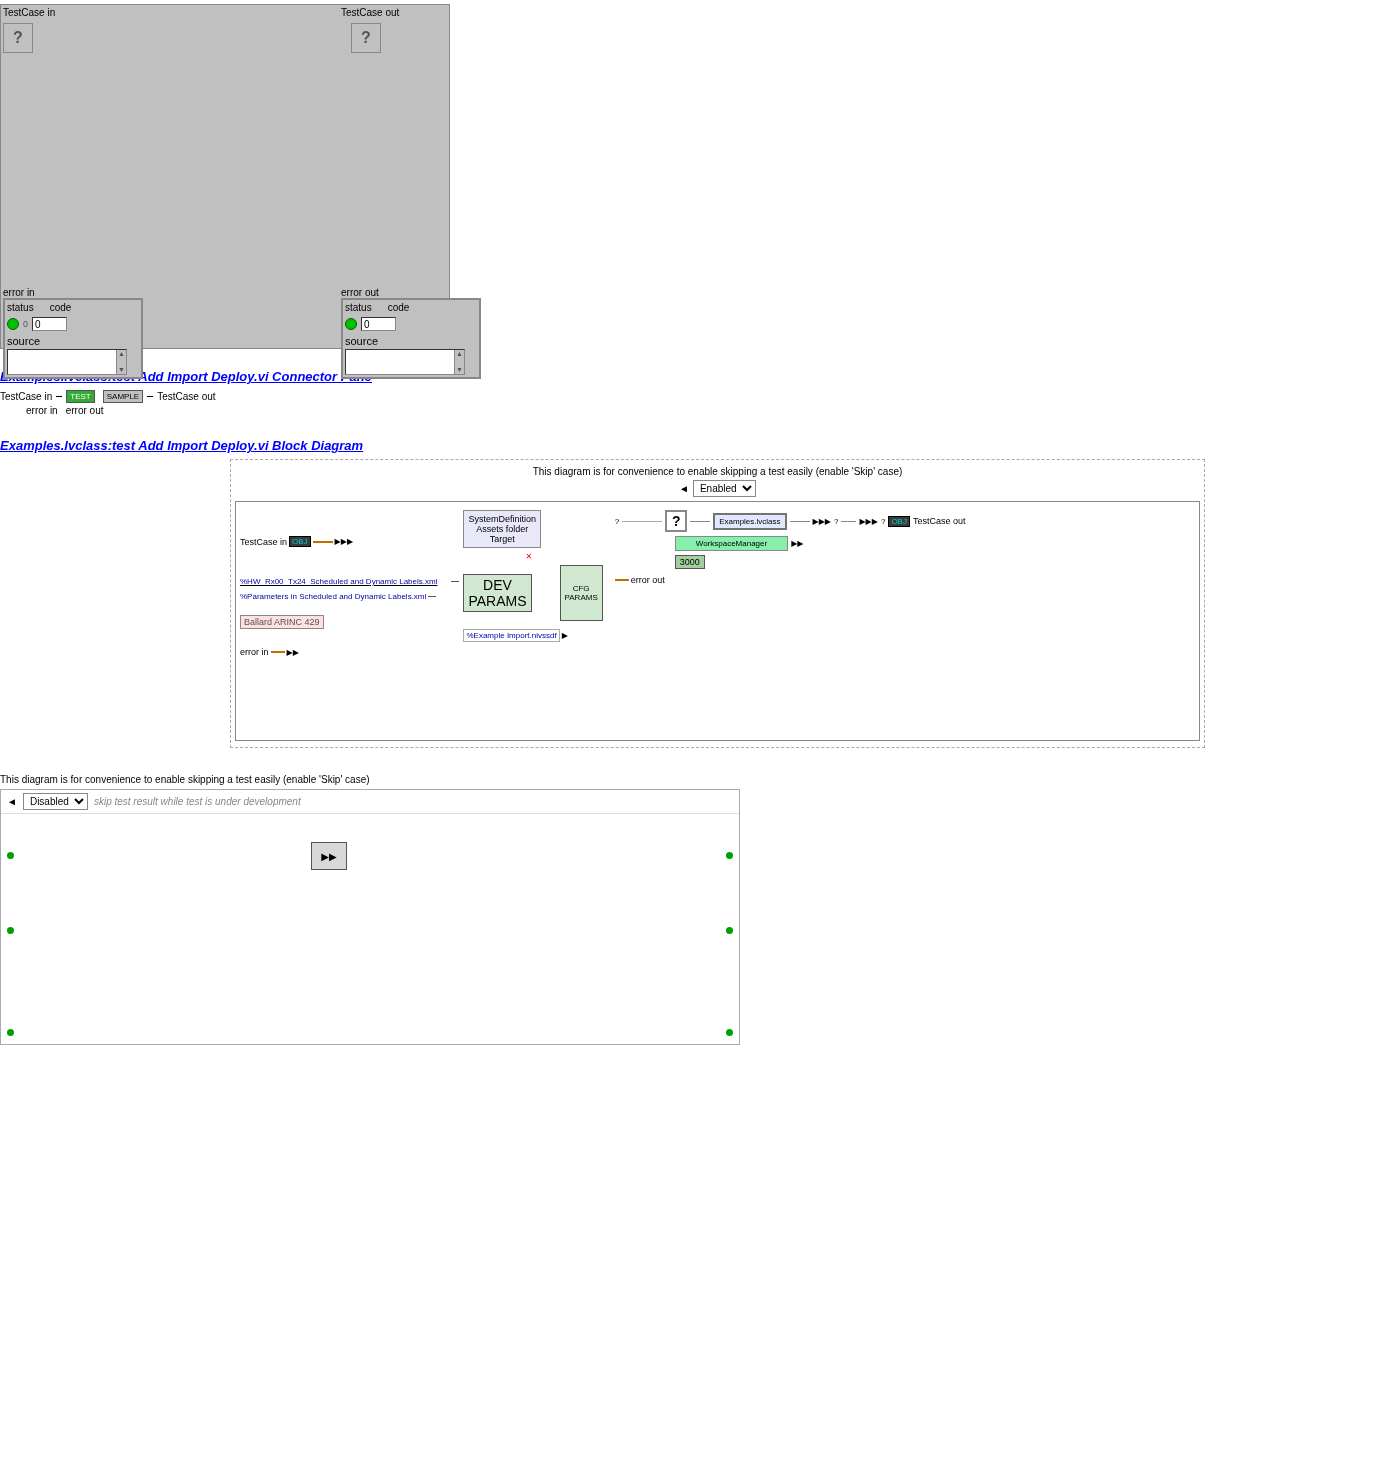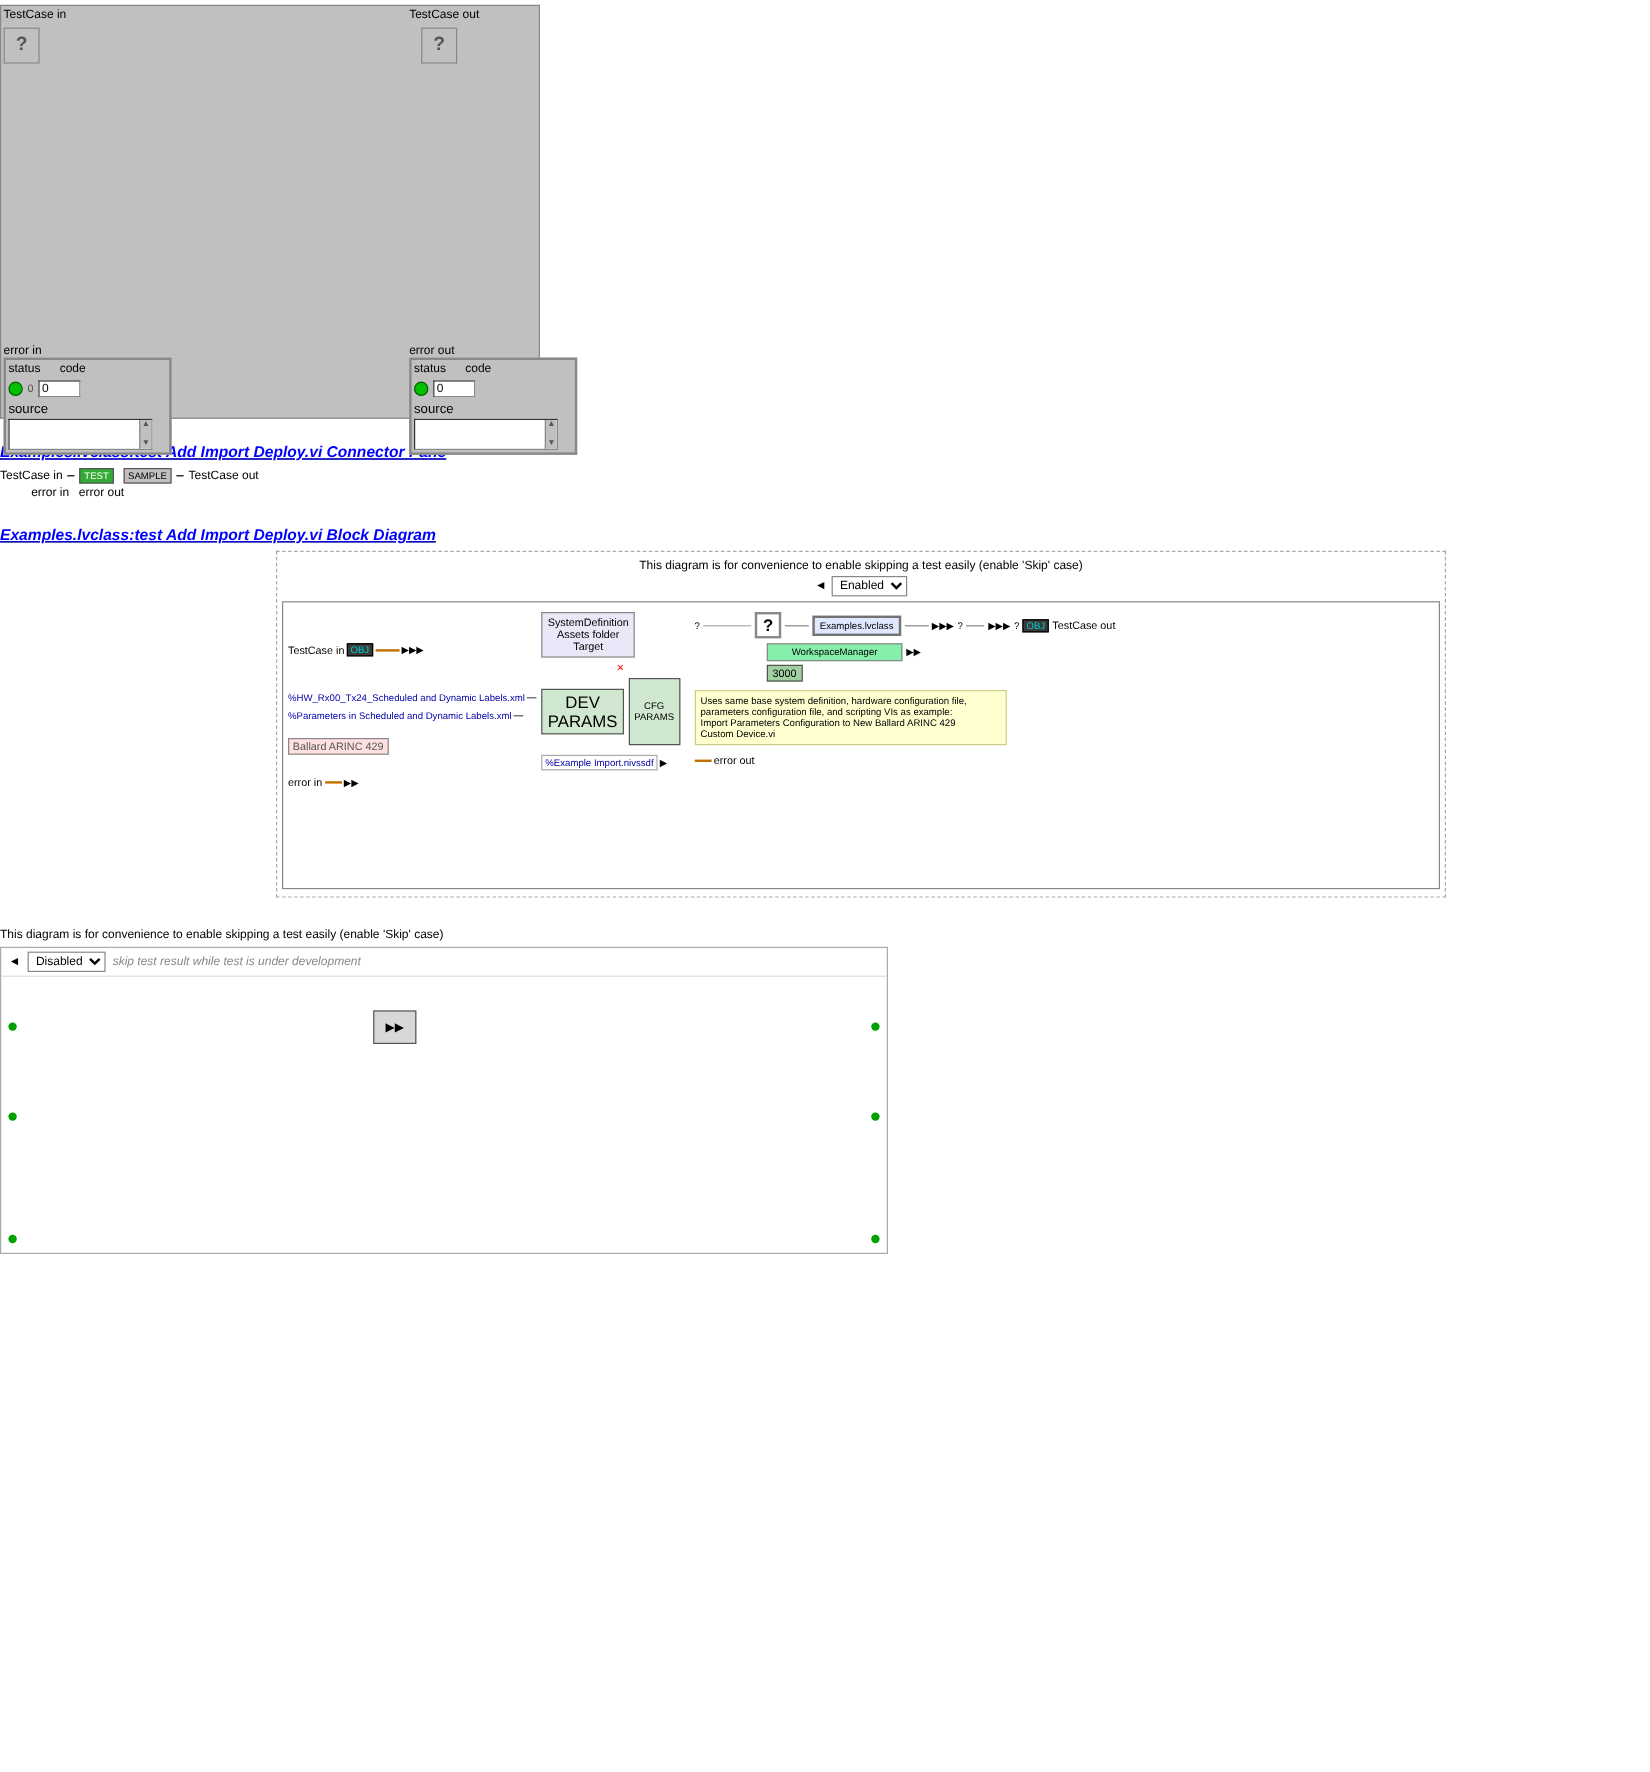--- a/index.html
+++ b/index.html
@@ -282,21 +282,21 @@
 
         <div style="display:flex;flex-direction:column;align-items:flex-start;margin-top:30px;">
           <div style="display:flex;align-items:center;gap:2px;margin-bottom:4px;">
             <span style="font-size:9px;">TestCase in</span>
             <span class="obj-badge">OBJ</span>
             <span style="display:inline-block;width:20px;height:2px;background:#c07000;"></span>
 
             <span style="font-size:8px;">▶▶▶</span>
           </div>
 
-          <div style="margin-top:26px;display:flex;align-items:center;gap:2px;">
+          <div style="margin-top:26px;display:flex;align-items:center;gap:14px;text-decoration:underline;">
             <span style="font-size:8px;color:#00a;">%HW_Rx00_Tx24_Scheduled and Dynamic Labels.xml</span>
             <span style="display:inline-block;width:8px;height:1px;background:#555;"></span>
           </div>
 
           <div style="margin-top:6px;display:flex;align-items:center;gap:2px;">
             <span style="font-size:8px;color:#00a;">%Parameters in Scheduled and Dynamic Labels.xml</span>
             <span style="display:inline-block;width:8px;height:1px;background:#555;"></span>
           </div>
 
           <div style="margin-top:14px;display:flex;align-items:center;gap:2px;">
@@ -321,21 +321,21 @@
           <div style="display:flex;align-items:center;gap:2px;">
             <span style="display:inline-block;width:60px;height:1px;background:repeating-linear-gradient(to right,#888 3px,transparent 3px,transparent 6px);"></span>
             <span style="font-size:8px;color:#f00;">✕</span>
           </div>
 
           <div style="display:flex;gap:4px;align-items:center;">
             <div style="border:1px solid #555;background:#d0e8d0;padding:2px 4px;font-size:14px;text-align:center;">
               <div>DEV</div>
               <div>PARAMS</div>
             </div>
-            <div style="border:1px solid #555;background:#d0e8d0;padding:18px 4px;font-size:8px;text-align:center;">
+            <div style="border:1px solid #555;background:#d0e8d0;padding:18px 4px;font-size:8px;text-align:center;margin-left:24px;">
               <div>CFG</div>
               <div>PARAMS</div>
             </div>
           </div>
 
           <div style="display:flex;align-items:center;gap:2px;margin-top:4px;">
             <span style="font-size:8px;color:#00a;border:1px solid #aaa;padding:1px 2px;">%Example Import.nivssdf</span>
             <span style="font-size:8px;">▶</span>
           </div>
         </div>
@@ -366,26 +366,20 @@
             <div style="border:1px solid #888;background:#86efac;padding:2px 20px;font-size:8px;">
               <span>WorkspaceManager</span>
             </div>
             <span style="font-size:8px;">▶▶</span>
           </div>
 
           <div style="margin-left:60px;">
             <span style="border:1px solid #555;background:#a0d0a0;font-size:9px;padding:1px 4px;">3000</span>
           </div>
 
-          <div style="border:1px solid #cc8;background:#ffffd0;padding:4px;font-size:8px;max-width:260px;margin-top:4px;">
-            <div style="white-space:pre-line;">Uses same base system definition, hardware configuration file,
-parameters configuration file, and scripting VIs as example:
-Import Parameters Configuration to New Ballard ARINC 429
-Custom Device.vi</div>
-          </div>
 
           <div style="display:flex;align-items:center;gap:2px;margin-top:4px;">
             <span style="display:inline-block;width:14px;height:2px;background:#c07000;"></span>
             <span style="font-size:9px;">error out</span>
           </div>
         </div>
 
       </div>
     </div>
   </div>

